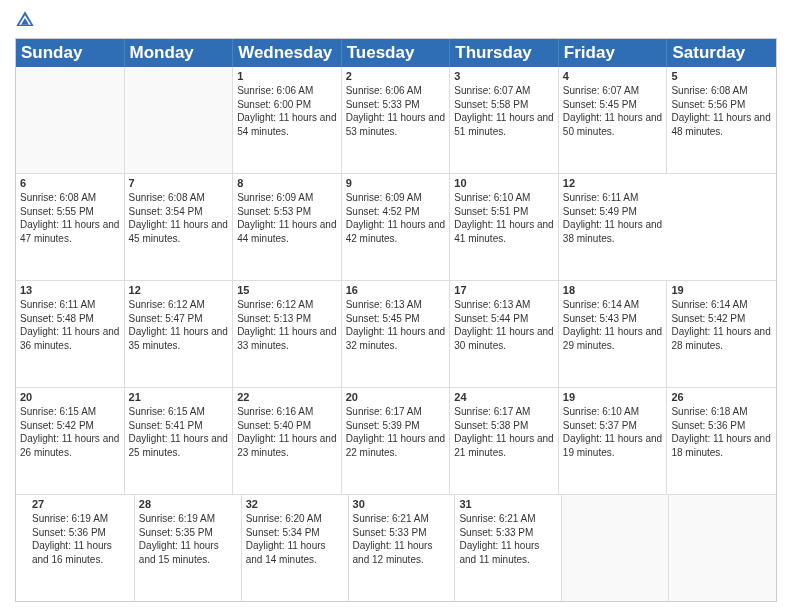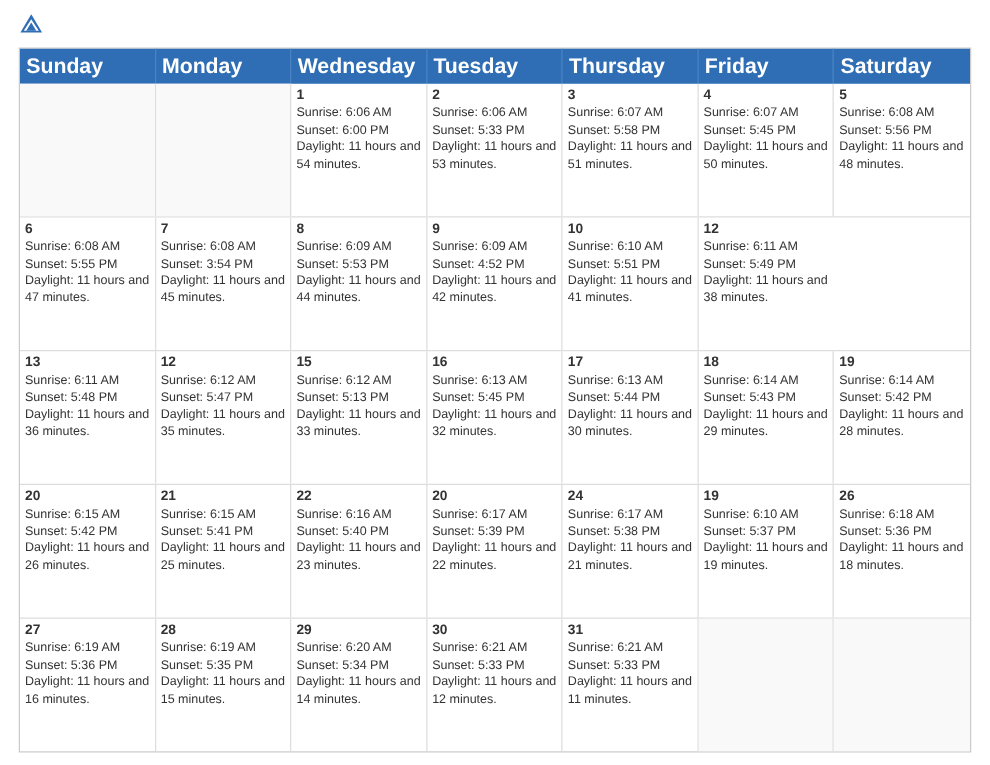--- a/index.html
+++ b/index.html
@@ -78,21 +78,21 @@
       flex: 1;
       display: flex;
       flex-direction: column;
     }
     .cal-row {
       display: grid;
       grid-template-columns: repeat(7, 1fr);
       flex: 1;
       border-bottom: 1px solid #ddd;
     }
-    .cal-row:last-child { border-bottom: none; }
+    .cal-row:last-child { border-bottom: none; margin-left: 12px; }
     .cal-cell {
       border-right: 1px solid #ddd;
       padding: 3px 4px;
       font-size: 8.5px;
       color: #333;
       vertical-align: top;
     }
     .cal-cell:last-child { border-right: none; }
     .cal-cell.empty { background: #f9f9f9; }
     .day-num {
@@ -305,21 +305,21 @@
 Sunset: 5:36 PM
 Daylight: 11 hours and 16 minutes.</div>
           </div>
           <div class="cal-cell">
             <div class="day-num">28</div>
             <div class="cell-info">Sunrise: 6:19 AM
 Sunset: 5:35 PM
 Daylight: 11 hours and 15 minutes.</div>
           </div>
           <div class="cal-cell">
-            <div class="day-num">29</div>
+            <div class="day-num">32</div>
             <div class="cell-info">Sunrise: 6:20 AM
 Sunset: 5:34 PM
 Daylight: 11 hours and 14 minutes.</div>
           </div>
           <div class="cal-cell">
             <div class="day-num">30</div>
             <div class="cell-info">Sunrise: 6:21 AM
 Sunset: 5:33 PM
 Daylight: 11 hours and 12 minutes.</div>
           </div>

